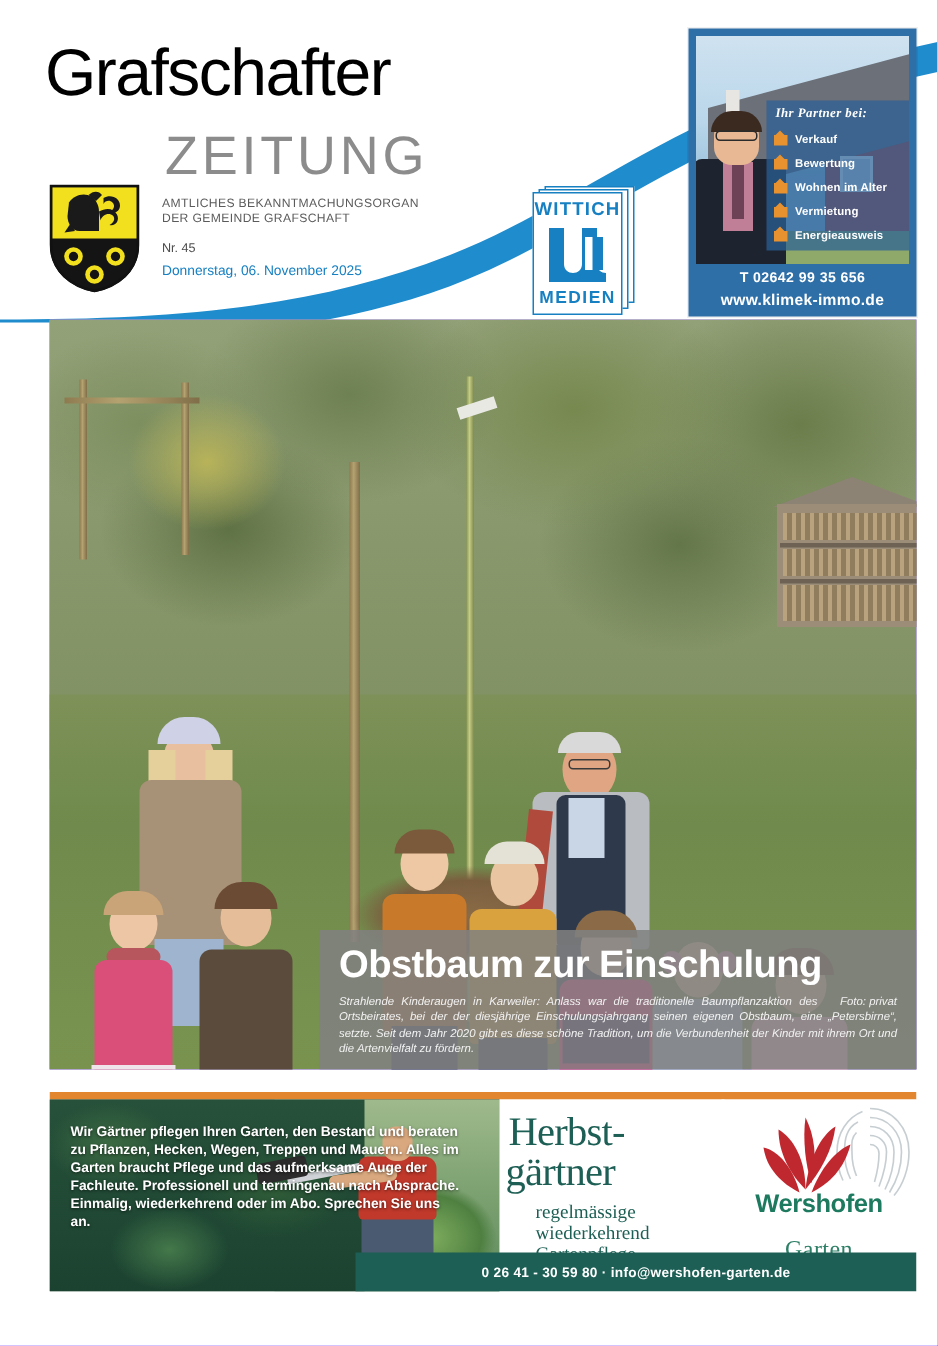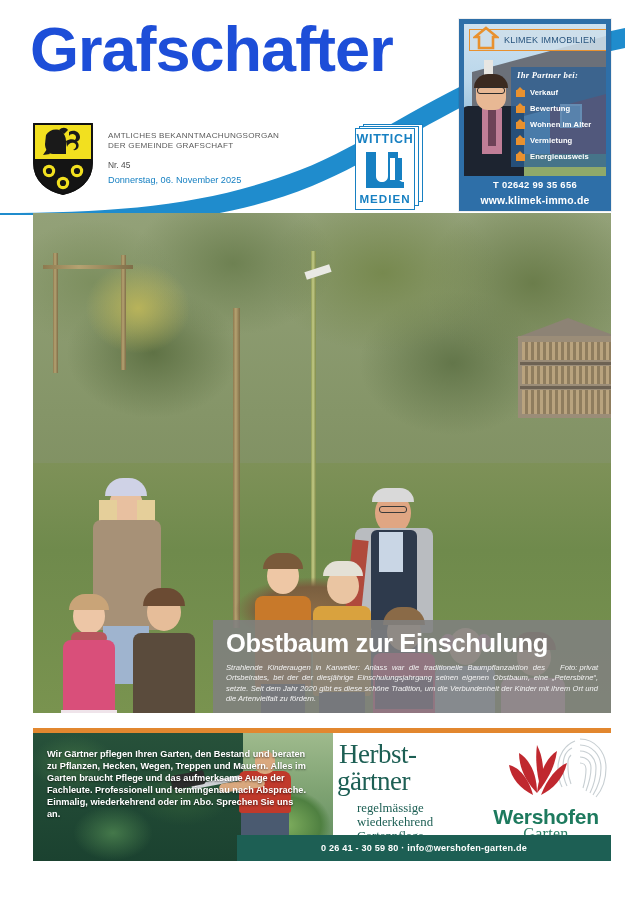--- a/index.html
+++ b/index.html
@@ -9,22 +9,22 @@
     font-family: "Liberation Sans", sans-serif;
     overflow: hidden;
     position: relative;
   }
   .page { position: relative; width: 625px; height: 897px; background:#fff; }
 
   
   .masthead { position: absolute; left:0; top:0; width:625px; height:215px; overflow:hidden; }
   .mh-title {
     position:absolute; left:30px; top:14px;
-    font-size:63px; line-height:70px; letter-spacing:-1px;
-    color:#1d4ed8; font-weight:700;
+    font-size:44px; line-height:70px; letter-spacing:-1px;
+    color:#000000; font-weight:400;
   }
   .mh-sub {
     position:absolute; left:110px; top:84px;
     font-size:36px; line-height:40px; letter-spacing:2.5px;
     color:#8c8c8c; font-weight:400;
   }
   .mh-org {
     position:absolute; left:108px; top:131px;
     font-size:8.1px; line-height:10.5px; letter-spacing:.25px;
     color:#5b5b5b; text-transform:uppercase;
@@ -250,22 +250,22 @@
   }
   .ba-herbst .l2 { display:block; margin-left:-2px; }
   .ba-sub {
     position:absolute; left:24px; top:68px; width:130px;
     font-family:"Liberation Serif", serif; font-size:12.8px; line-height:14px; color:#1d5f54;
   }
   .ba-logo { position:absolute; left:448px; top:5px; width:130px; height:128px; background:#fff; }
   .ba-tulip { position:absolute; left:20px; top:8px; width:72px; height:62px; }
   .ba-print { position:absolute; left:68px; top:2px; width:62px; height:66px; opacity:.55; }
   .ba-name {
-    position:absolute; left:0; top:72px; width:130px; text-align:center;
-    font-size:21px; font-weight:700; color:#1d7a5e; letter-spacing:-.3px;
+    position:absolute; left:0; top:60px; width:130px; text-align:center;
+    font-size:17px; font-weight:700; color:#1d7a5e; letter-spacing:-.3px;
   }
   .ba-name2 {
     position:absolute; left:0; top:92px; width:130px; text-align:center;
     font-family:"Liberation Serif", serif; font-size:16px; color:#2d7f66; letter-spacing:.3px;
   }
   .ba-contact {
     position:absolute; left:204px; top:107px; width:374px; height:26px;
     background:#1d5f54; color:#fff; display:flex; align-items:center; justify-content:center;
     font-size:9.1px; font-weight:700; letter-spacing:.2px;
   }
@@ -276,20 +276,21 @@
 <div class="page">
 
   <div class="masthead">
 
     <svg class="swoosh" viewBox="0 0 625 215" preserveAspectRatio="none">
       <path d="M0,213 C120,213 210,205 300,170 C390,135 470,60 625,28 L625,48
                C480,78 400,150 312,186 C225,222 120,228 0,228 Z" fill="#1f8ccd"></path>
     </svg>
 
     <div class="mh-title">Grafschafter</div>
+    <div class="mh-sub">ZEITUNG</div>
     <div class="mh-org">AMTLICHES BEKANNTMACHUNGSORGAN</div>
     <div class="mh-org" style="top:141px;">DER GEMEINDE GRAFSCHAFT</div>
     <div class="mh-issue">Nr. 45</div>
     <div class="mh-date">Donnerstag, 06. November 2025</div>
 
     <svg class="crest" viewBox="0 0 60 72">
       <path d="M1,1 H59 V40 C59,58 45,68 30,71 C15,68 1,58 1,40 Z" fill="#f2e01f" stroke="#111" stroke-width="1.6"></path>
       <path d="M1,36 H59 V40 C59,58 45,68 30,71 C15,68 1,58 1,40 Z" fill="#141414"></path>
       <g fill="#f2e01f">
         <circle cx="16" cy="48" r="6.2" stroke="#f2e01f" stroke-width="0"></circle>
@@ -359,26 +360,20 @@
           <div class="kl-li">
             <span class="kl-bullet"></span>
             <span>Vermietung</span>
           </div>
           <div class="kl-li">
             <span class="kl-bullet"></span>
             <span>Energieausweis</span>
           </div>
         </div>
       </div>
-      <div class="kl-header">
-        <svg class="kl-house-ico" viewBox="0 0 26 26">
-          <path d="M13,3 L24,12 H20 V23 H6 V12 H2 Z" fill="none" stroke="#e8912f" stroke-width="2.6"></path>
-        </svg>
-        <span>KLIMEK IMMOBILIEN</span>
-      </div>
     </div>
     <div class="kl-phone">T  02642 99 35 656</div>
     <div class="kl-url">www.klimek-immo.de</div>
   </div>
 
   <div class="photo">
     <div class="ph-sky"></div>
     <div class="ph-trees"></div>
     <div class="ph-tree-yellow"></div>
     <div class="ph-field"></div>

